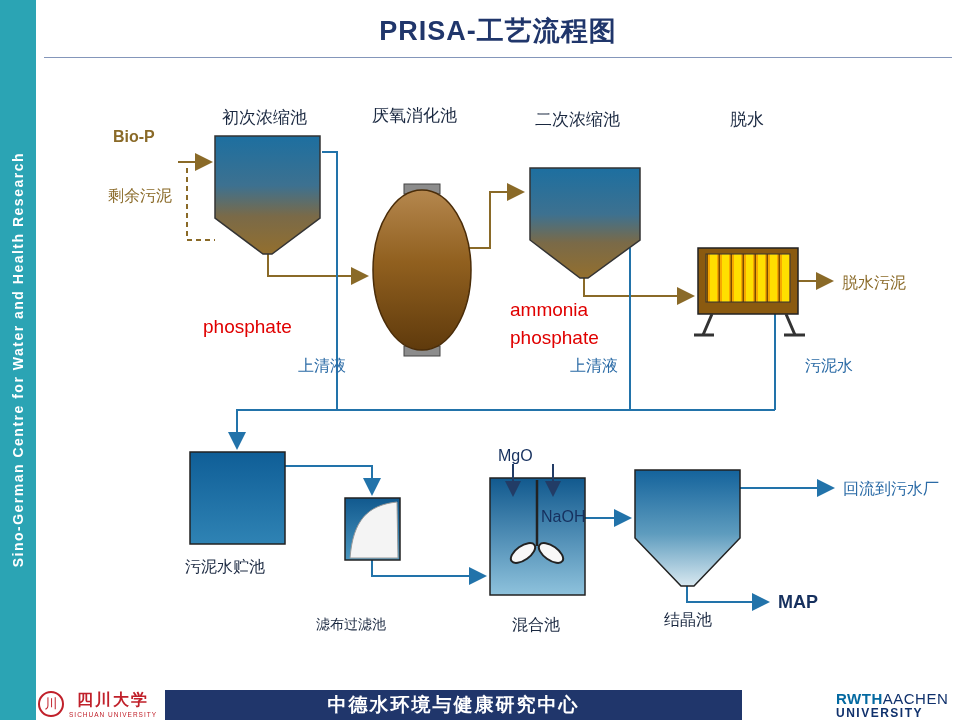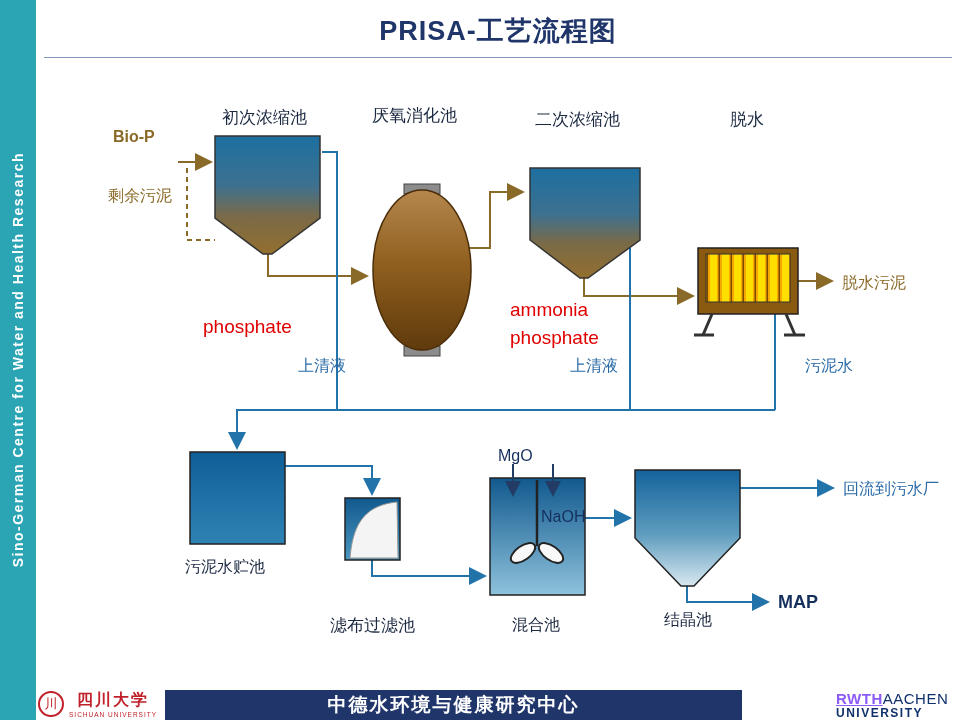--- a/index.html
+++ b/index.html
@@ -31,21 +31,21 @@
   .scu{position:absolute;left:38px;top:688px;width:126px;height:32px;display:flex;align-items:center;gap:5px;}
   .scu-seal{width:26px;height:26px;border:2px solid #c0202a;border-radius:50%;box-sizing:border-box;
             display:flex;align-items:center;justify-content:center;color:#c0202a;font-size:13px;
             font-family:"DejaVu Serif",serif;}
   .scu-text{display:flex;flex-direction:column;align-items:center;}
   .scu-cn{color:#c0202a;font-size:16px;font-weight:bold;font-family:"DejaVu Serif",serif;letter-spacing:2px;}
   .scu-en{color:#c0202a;font-size:6.5px;letter-spacing:1px;}
   .rwth{position:absolute;left:836px;top:690px;width:122px;height:30px;display:flex;flex-direction:column;
         align-items:flex-start;justify-content:center;line-height:1.05;}
   .rwth-row{display:flex;align-items:baseline;}
-  .rwth-1{color:#8b5cf6;font-weight:bold;font-size:15px;letter-spacing:.5px;text-decoration:underline;}
+  .rwth-1{color:#0369a1;font-weight:bold;font-size:15px;letter-spacing:.5px;}
   .rwth-2{color:#10316c;font-size:15px;letter-spacing:.5px;}
   .rwth-3{color:#10316c;font-size:12px;font-weight:bold;letter-spacing:1.5px;}
 </style>
 </head>
 <body>
 
 <div class="slide">
 
   <div class="sidebar">
     <span>Sino-German Centre for Water and Health Research</span>
@@ -173,21 +173,21 @@
 
   <div class="lbl c-blue" style="left:298px;top:357px;">上清液</div>
   <div class="lbl c-blue" style="left:570px;top:357px;">上清液</div>
   <div class="lbl c-blue" style="left:788px;top:357px;margin-left:17px;">污泥水</div>
   <div class="lbl c-brown" style="left:842px;top:274px;">脱水污泥</div>
 
   <div class="lbl c-navy" style="left:498px;top:447px;">MgO</div>
   <div class="lbl c-navy" style="left:541px;top:468px;margin-top:40px;">NaOH</div>
 
   <div class="lbl c-dark" style="left:185px;top:558px;font-size:16px;">污泥水贮池</div>
-  <div class="lbl c-dark" style="left:330px;top:616px;font-size:17px;">滤布过滤池</div>
+  <div class="lbl c-dark" style="left:316px;top:616px;font-size:14px;">滤布过滤池</div>
   <div class="lbl c-dark" style="left:512px;top:616px;font-size:16px;">混合池</div>
   <div class="lbl c-dark" style="left:664px;top:611px;font-size:16px;">结晶池</div>
 
   <div class="lbl c-blue" style="left:843px;top:480px;">回流到污水厂</div>
   <div class="lbl c-navy-b" style="left:778px;top:592px;">MAP</div>
 
   <div class="scu">
     <div class="scu-seal">
       <span>川</span>
     </div>

